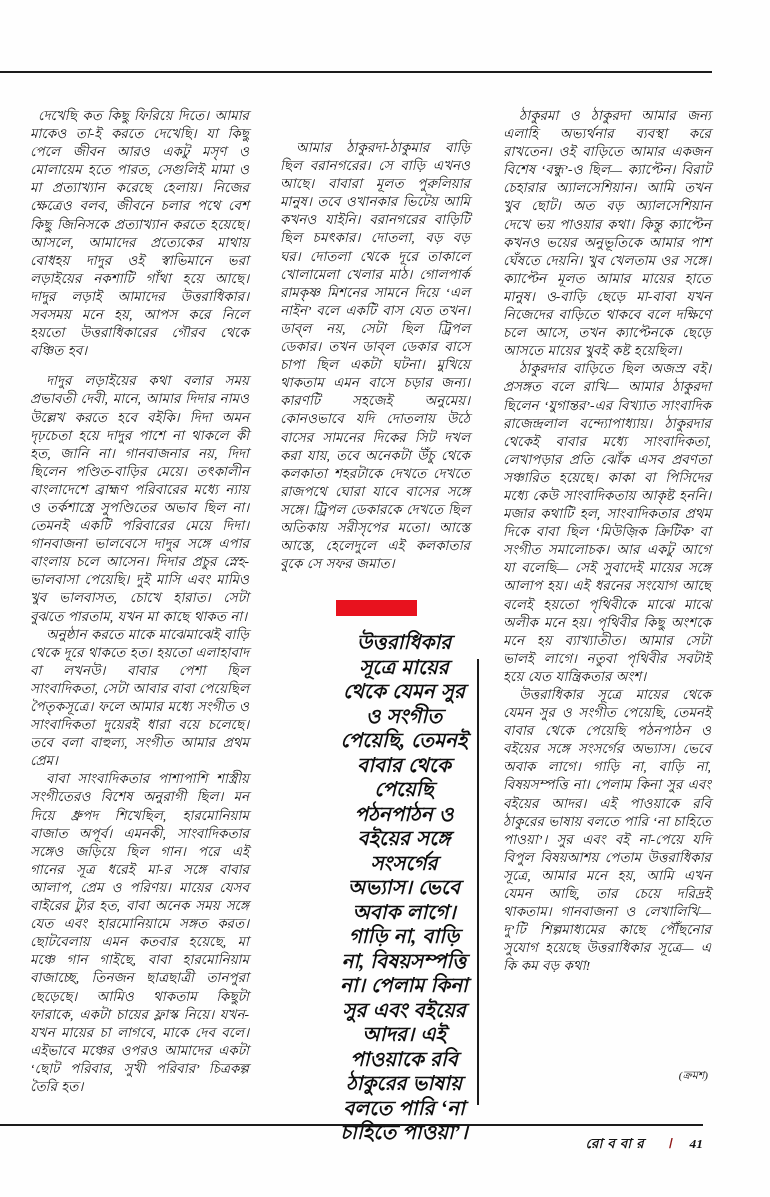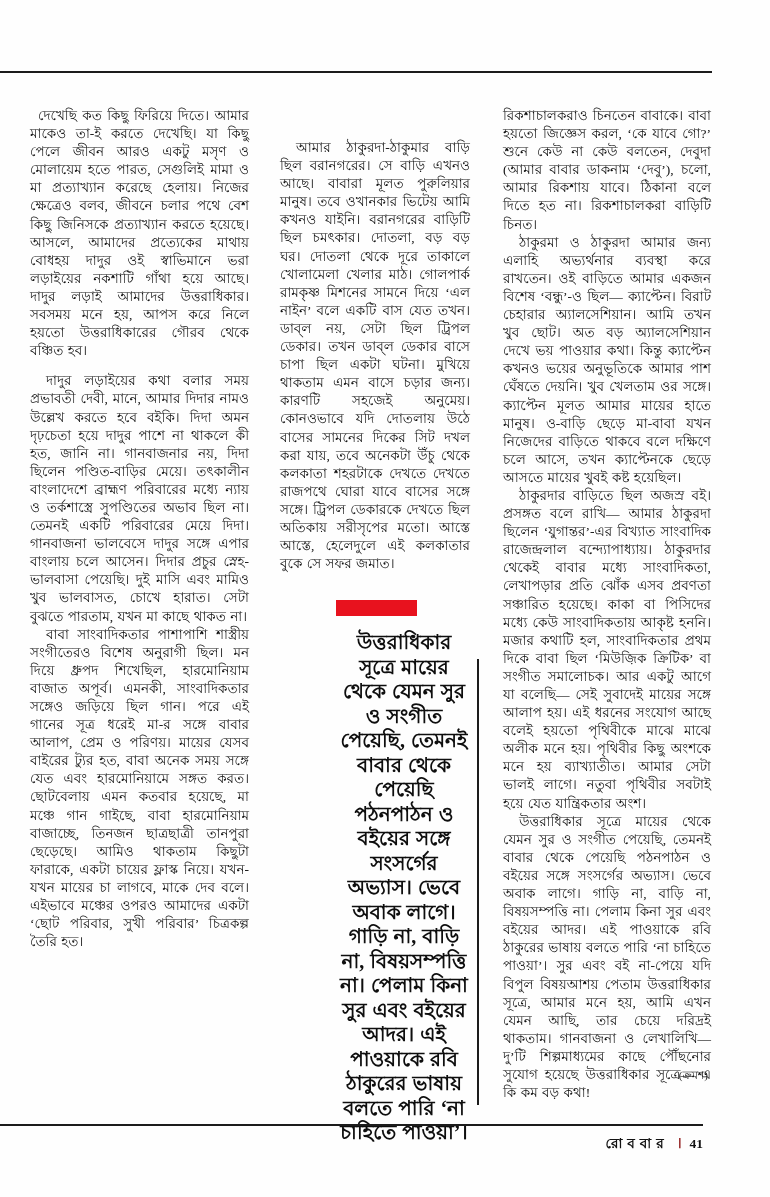--- a/index.html
+++ b/index.html
@@ -3,20 +3,21 @@
 <meta charset="utf-8">
 <style>
   html,body{margin:0;padding:0;background:#ffffff;}
   .page{
     position:relative;
     width:770px;height:1197px;
     background:#fefefe;
     font-family:"Liberation Serif","DejaVu Serif",serif;
     color:#121212;
     overflow:hidden;
+    font-style:italic;
   }
   .rule{position:absolute;background:#1c1c1c;}
   .top-rule{left:0;top:71px;width:712px;height:2px;}
   .footer-rule{left:0;top:1124px;width:703px;height:2px;}
   .col{
     position:absolute;
     text-align:justify;
     font-size:13.5px;
     line-height:18.1px;
     letter-spacing:0;
@@ -55,53 +56,53 @@
     line-height:18px;
   }
   .endnote.continuation{top:1066px;}
   .endnote.credit{top:1088px;font-weight:bold;}
   .footer{
     position:absolute;
     top:1133px;right:67px;
     font-size:13.5px;
     display:flex;
     align-items:baseline;
-    gap:8px;
+    gap:18px;
   }
   .footer .brand{letter-spacing:5px;font-weight:bold;}
   .footer .sep{font-weight:bold;transform:scaleY(1.1);}
   .footer .pageno{font-weight:bold;}
 </style>
 </head>
 <body>
 
 <div class="page">
 
   <div class="rule top-rule"></div>
 
   <div class="col col-1">
     <p class="half-indent section-end">দেখেছি কত কিছু ফিরিয়ে দিতে। আমার মাকেও তা-ই করতে দেখেছি। যা কিছু পেলে জীবন আরও একটু মসৃণ ও মোলায়েম হতে পারত, সেগুলিই মামা ও মা প্রত্যাখ্যান করেছে হেলায়। নিজের ক্ষেত্রেও বলব, জীবনে চলার পথে বেশ কিছু জিনিসকে প্রত্যাখ্যান করতে হয়েছে। আসলে, আমাদের প্রত্যেকের মাথায় বোধহয় দাদুর ওই স্বাভিমানে ভরা লড়াইয়ের নকশাটি গাঁথা হয়ে আছে। দাদুর লড়াই আমাদের উত্তরাধিকার। সবসময় মনে হয়, আপস করে নিলে হয়তো উত্তরাধিকারের গৌরব থেকে বঞ্চিত হব।</p>
     <p>দাদুর লড়াইয়ের কথা বলার সময় প্রভাবতী দেবী, মানে, আমার দিদার নামও উল্লেখ করতে হবে বইকি। দিদা অমন দৃঢ়চেতা হয়ে দাদুর পাশে না থাকলে কী হত, জানি না। গানবাজনার নয়, দিদা ছিলেন পণ্ডিত-বাড়ির মেয়ে। তৎকালীন বাংলাদেশে ব্রাহ্মণ পরিবারের মধ্যে ন্যায় ও তর্কশাস্ত্রে সুপণ্ডিতের অভাব ছিল না। তেমনই একটি পরিবারের মেয়ে দিদা। গানবাজনা ভালবেসে দাদুর সঙ্গে এপার বাংলায় চলে আসেন। দিদার প্রচুর স্নেহ-ভালবাসা পেয়েছি। দুই মাসি এবং মামিও খুব ভালবাসত, চোখে হারাত। সেটা বুঝতে পারতাম, যখন মা কাছে থাকত না।</p>
+    <p>অনুষ্ঠান করতে মাকে মাঝেমাঝেই বাড়ি থেকে দূরে থাকতে হত। হয়তো এলাহাবাদ বা লখনউ। বাবার পেশা ছিল সাংবাদিকতা, সেটা আবার বাবা পেয়েছিল পৈতৃকসূত্রে। ফলে আমার মধ্যে সংগীত ও সাংবাদিকতা দুয়েরই ধারা বয়ে চলেছে। তবে বলা বাহুল্য, সংগীত আমার প্রথম প্রেম।</p>
     <p>বাবা সাংবাদিকতার পাশাপাশি শাস্ত্রীয় সংগীতেরও বিশেষ অনুরাগী ছিল। মন দিয়ে ধ্রুপদ শিখেছিল, হারমোনিয়াম বাজাত অপূর্ব। এমনকী, সাংবাদিকতার সঙ্গেও জড়িয়ে ছিল গান। পরে এই গানের সূত্র ধরেই মা-র সঙ্গে বাবার আলাপ, প্রেম ও পরিণয়। মায়ের যেসব বাইরের ট্যুর হত, বাবা অনেক সময় সঙ্গে যেত এবং হারমোনিয়ামে সঙ্গত করত। ছোটবেলায় এমন কতবার হয়েছে, মা মঞ্চে গান গাইছে, বাবা হারমোনিয়াম বাজাচ্ছে, তিনজন ছাত্রছাত্রী তানপুরা ছেড়েছে। আমিও থাকতাম কিছুটা ফারাকে, একটা চায়ের ফ্লাস্ক নিয়ে। যখন-যখন মায়ের চা লাগবে, মাকে দেব বলে। এইভাবে মঞ্চের ওপরও আমাদের একটা ‘ছোট পরিবার, সুখী পরিবার’ চিত্রকল্প তৈরি হত।</p>
   </div>
 
   <div class="col col-2">
     <p>আমার ঠাকুরদা-ঠাকুমার বাড়ি ছিল বরানগরের। সে বাড়ি এখনও আছে। বাবারা মূলত পুরুলিয়ার মানুষ। তবে ওখানকার ভিটেয় আমি কখনও যাইনি। বরানগরের বাড়িটি ছিল চমৎকার। দোতলা, বড় বড় ঘর। দোতলা থেকে দূরে তাকালে খোলামেলা খেলার মাঠ। গোলপার্ক রামকৃষ্ণ মিশনের সামনে দিয়ে ‘এল নাইন’ বলে একটি বাস যেত তখন। ডাব্‌ল নয়, সেটা ছিল ট্রিপল ডেকার। তখন ডাব্‌ল ডেকার বাসে চাপা ছিল একটা ঘটনা। মুখিয়ে থাকতাম এমন বাসে চড়ার জন্য। কারণটি সহজেই অনুমেয়। কোনওভাবে যদি দোতলায় উঠে বাসের সামনের দিকের সিট দখল করা যায়, তবে অনেকটা উঁচু থেকে কলকাতা শহরটাকে দেখতে দেখতে রাজপথে ঘোরা যাবে বাসের সঙ্গে সঙ্গে। ট্রিপল ডেকারকে দেখতে ছিল অতিকায় সরীসৃপের মতো। আস্তে আস্তে, হেলেদুলে এই কলকাতার বুকে সে সফর জমাত।</p>
 
     <div class="pull-quote">
       <span class="quote-bar top" style="background-color: rgb(232, 18, 30);"></span>
       <div>উত্তরাধিকার সূত্রে মায়ের থেকে যেমন সুর ও সংগীত পেয়েছি, তেমনই বাবার থেকে পেয়েছি পঠনপাঠন ও বইয়ের সঙ্গে সংসর্গের অভ্যাস। ভেবে অবাক লাগে। গাড়ি না, বাড়ি না, বিষয়সম্পত্তি না। পেলাম কিনা সুর এবং বইয়ের আদর। এই পাওয়াকে রবি ঠাকুরের ভাষায় বলতে পারি ‘না চাহিতে পাওয়া’।</div>
 
     </div>
   </div>
 
   <div class="rule divider-rule"></div>
 
   <div class="col col-3">
-    <p class="no-indent">রিকশাচালকরাও চিনতেন বাবাকে। বাবা হয়তো জিজ্ঞেস করল, ‘কে যাবে গো?’ শুনে কেউ না কেউ বলতেন, দেবুদা (আমার বাবার ডাকনাম ‘দেবু’), চলো, আমার রিকশায় যাবে। ঠিকানা বলে দিতে হত না। রিকশাচালকরা বাড়িটি চিনত।</p>
     <p>ঠাকুরমা ও ঠাকুরদা আমার জন্য এলাহি অভ্যর্থনার ব্যবস্থা করে রাখতেন। ওই বাড়িতে আমার একজন বিশেষ ‘বন্ধু’-ও ছিল— ক্যাপ্টেন। বিরাট চেহারার অ্যালসেশিয়ান। আমি তখন খুব ছোট। অত বড় অ্যালসেশিয়ান দেখে ভয় পাওয়ার কথা। কিন্তু ক্যাপ্টেন কখনও ভয়ের অনুভূতিকে আমার পাশ ঘেঁষতে দেয়নি। খুব খেলতাম ওর সঙ্গে। ক্যাপ্টেন মূলত আমার মায়ের হাতে মানুষ। ও-বাড়ি ছেড়ে মা-বাবা যখন নিজেদের বাড়িতে থাকবে বলে দক্ষিণে চলে আসে, তখন ক্যাপ্টেনকে ছেড়ে আসতে মায়ের খুবই কষ্ট হয়েছিল।</p>
     <p>ঠাকুরদার বাড়িতে ছিল অজস্র বই। প্রসঙ্গত বলে রাখি— আমার ঠাকুরদা ছিলেন ‘যুগান্তর’-এর বিখ্যাত সাংবাদিক রাজেন্দ্রলাল বন্দ্যোপাধ্যায়। ঠাকুরদার থেকেই বাবার মধ্যে সাংবাদিকতা, লেখাপড়ার প্রতি ঝোঁক এসব প্রবণতা সঞ্চারিত হয়েছে। কাকা বা পিসিদের মধ্যে কেউ সাংবাদিকতায় আকৃষ্ট হননি। মজার কথাটি হল, সাংবাদিকতার প্রথম দিকে বাবা ছিল ‘মিউজ়িক ক্রিটিক’ বা সংগীত সমালোচক। আর একটু আগে যা বলেছি— সেই সুবাদেই মায়ের সঙ্গে আলাপ হয়। এই ধরনের সংযোগ আছে বলেই হয়তো পৃথিবীকে মাঝে মাঝে অলীক মনে হয়। পৃথিবীর কিছু অংশকে মনে হয় ব্যাখ্যাতীত। আমার সেটা ভালই লাগে। নতুবা পৃথিবীর সবটাই হয়ে যেত যান্ত্রিকতার অংশ।</p>
     <p>উত্তরাধিকার সূত্রে মায়ের থেকে যেমন সুর ও সংগীত পেয়েছি, তেমনই বাবার থেকে পেয়েছি পঠনপাঠন ও বইয়ের সঙ্গে সংসর্গের অভ্যাস। ভেবে অবাক লাগে। গাড়ি না, বাড়ি না, বিষয়সম্পত্তি না। পেলাম কিনা সুর এবং বইয়ের আদর। এই পাওয়াকে রবি ঠাকুরের ভাষায় বলতে পারি ‘না চাহিতে পাওয়া’। সুর এবং বই না-পেয়ে যদি বিপুল বিষয়আশয় পেতাম উত্তরাধিকার সূত্রে, আমার মনে হয়, আমি এখন যেমন আছি, তার চেয়ে দরিদ্রই থাকতাম। গানবাজনা ও লেখালিখি— দু’টি শিল্পমাধ্যমের কাছে পৌঁছনোর সুযোগ হয়েছে উত্তরাধিকার সূত্রে— এ কি কম বড় কথা!</p>
   </div>
 
   <div class="endnote continuation">(ক্রমশ)</div>
 
   <div class="rule footer-rule"></div>
 
   <div class="footer">

